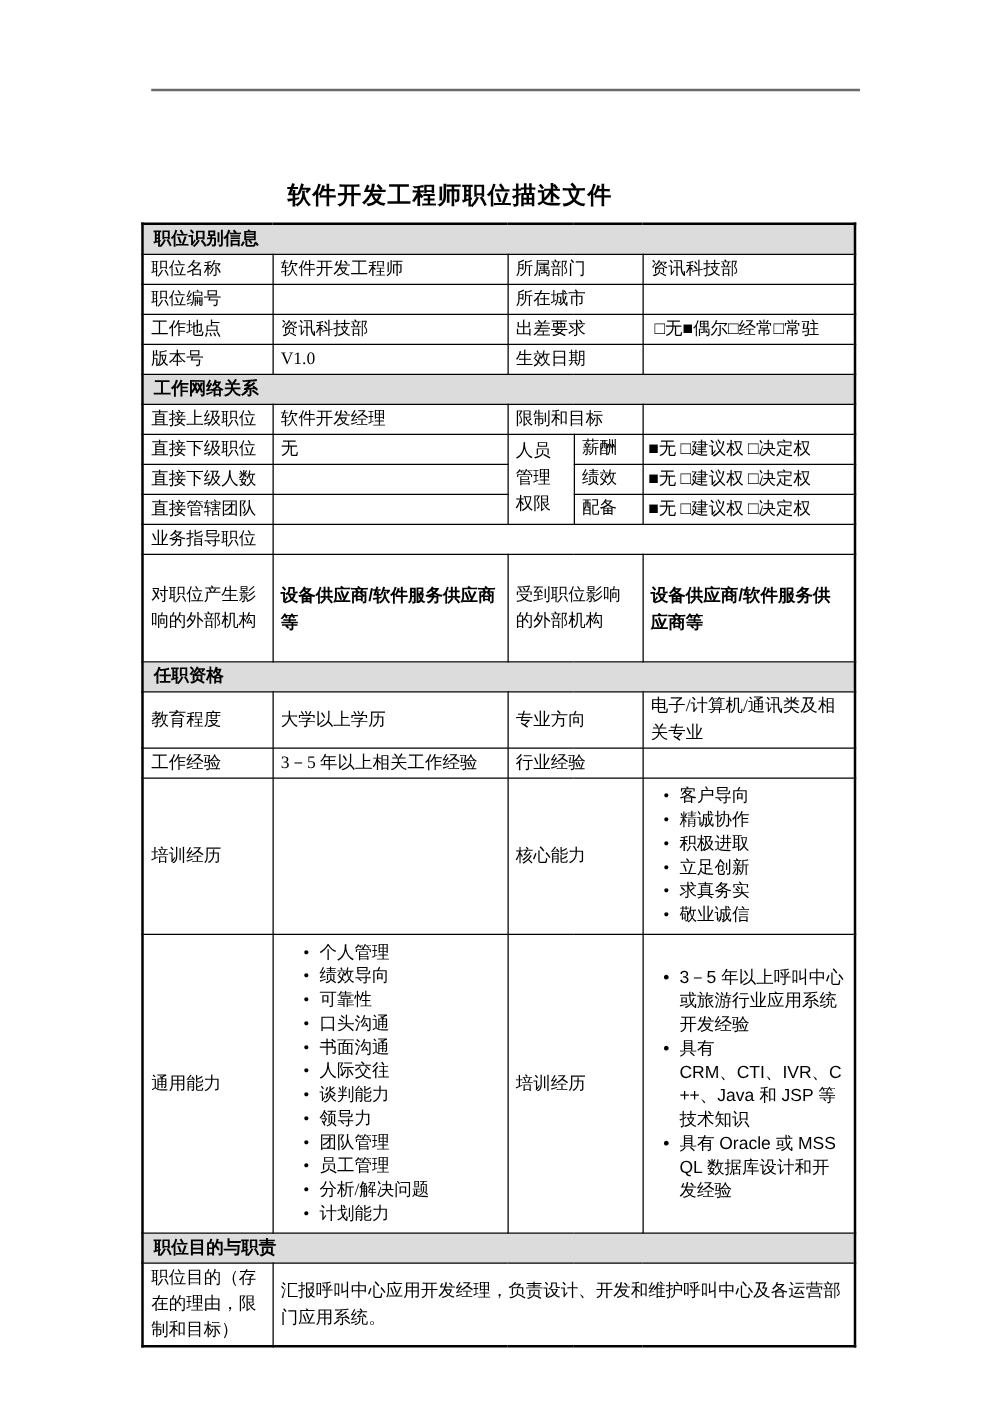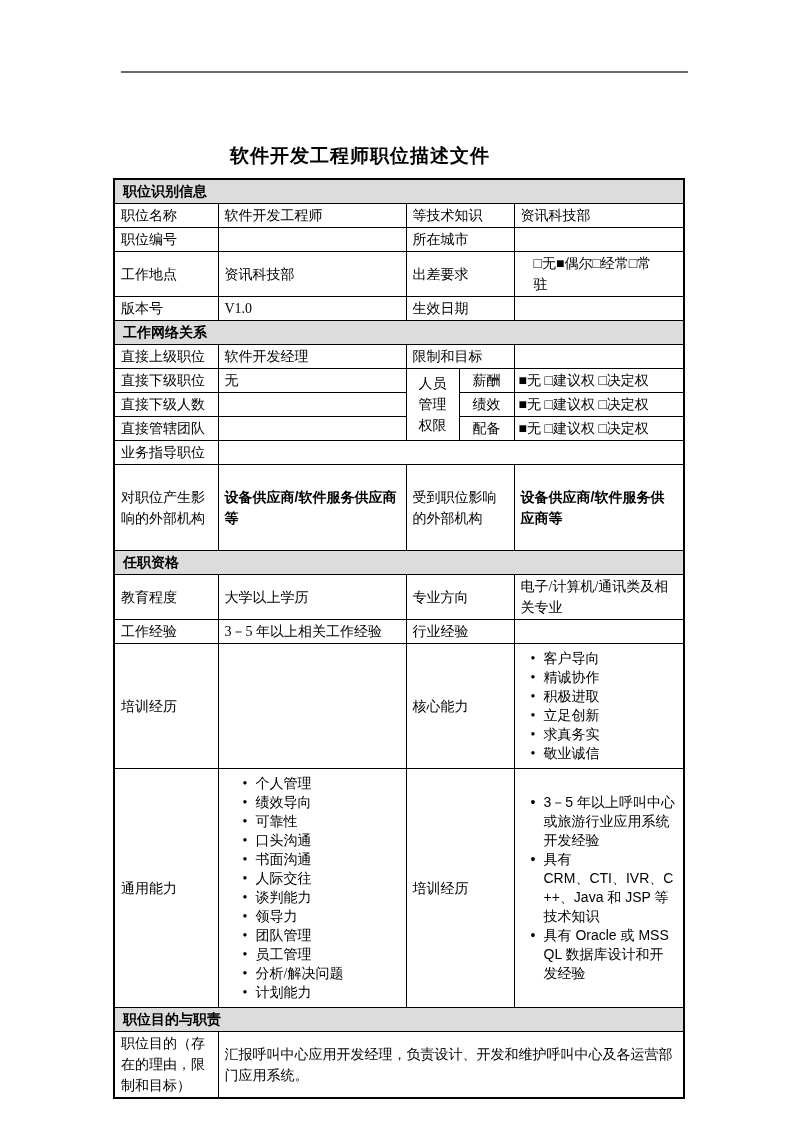--- a/index.html
+++ b/index.html
@@ -59,21 +59,21 @@
     padding: 1px 8px;
   }
   .job-table tr.r-std    { height: 23px; }
   .job-table tr.r-sect   { height: 22px; }
   .job-table tr.r-ext    { height: 86px; }
   .job-table tr.r-edu    { height: 38px; }
   .job-table tr.r-train  { height: 107px; }
   .job-table tr.r-gen    { height: 225px; }
   .job-table tr.r-purp   { height: 61px; }
 
-  .cell-center { text-align: center; padding: 1px 2px; }
+  .cell-center { text-align: left; padding: 1px 2px; font-family: Liberation Mono, monospace; }
   .ext-label   { line-height: 28px; }
   .ext-value   {
     font-family: "Liberation Sans", "DejaVu Sans", sans-serif;
     font-weight: bold;
     line-height: 40px;
   }
   .edu-major   { line-height: 19px; }
   .purpose-label { line-height: 20px; }
   .purpose-text  { line-height: 28px; padding: 1px 10px; border-radius: 13px; }
 
@@ -116,34 +116,34 @@
       <col style="width:170px">
     </colgroup>
 
     <tbody>
         <tr class="section-row r-sect">
       <td colspan="5">职位识别信息</td>
     </tr>
     <tr class="r-std">
       <td>职位名称</td>
       <td>软件开发工程师</td>
-      <td colspan="2">等技术知识</td>
+      <td colspan="2">所属部门</td>
       <td>资讯科技部</td>
     </tr>
     <tr class="r-std">
       <td>职位编号</td>
       <td></td>
       <td colspan="2">所在城市</td>
       <td></td>
     </tr>
     <tr class="r-std">
       <td>工作地点</td>
       <td>资讯科技部</td>
       <td colspan="2">出差要求</td>
-      <td style="padding:1px 19px">□无■偶尔□经常□常驻</td>
+      <td style="padding:1px 9px">□无■偶尔□经常□常驻</td>
     </tr>
     <tr class="r-std">
       <td>版本号</td>
       <td>V1.0</td>
       <td colspan="2">生效日期</td>
       <td></td>
     </tr>
 
     <tr class="section-row r-sect">
       <td colspan="5">工作网络关系</td>

